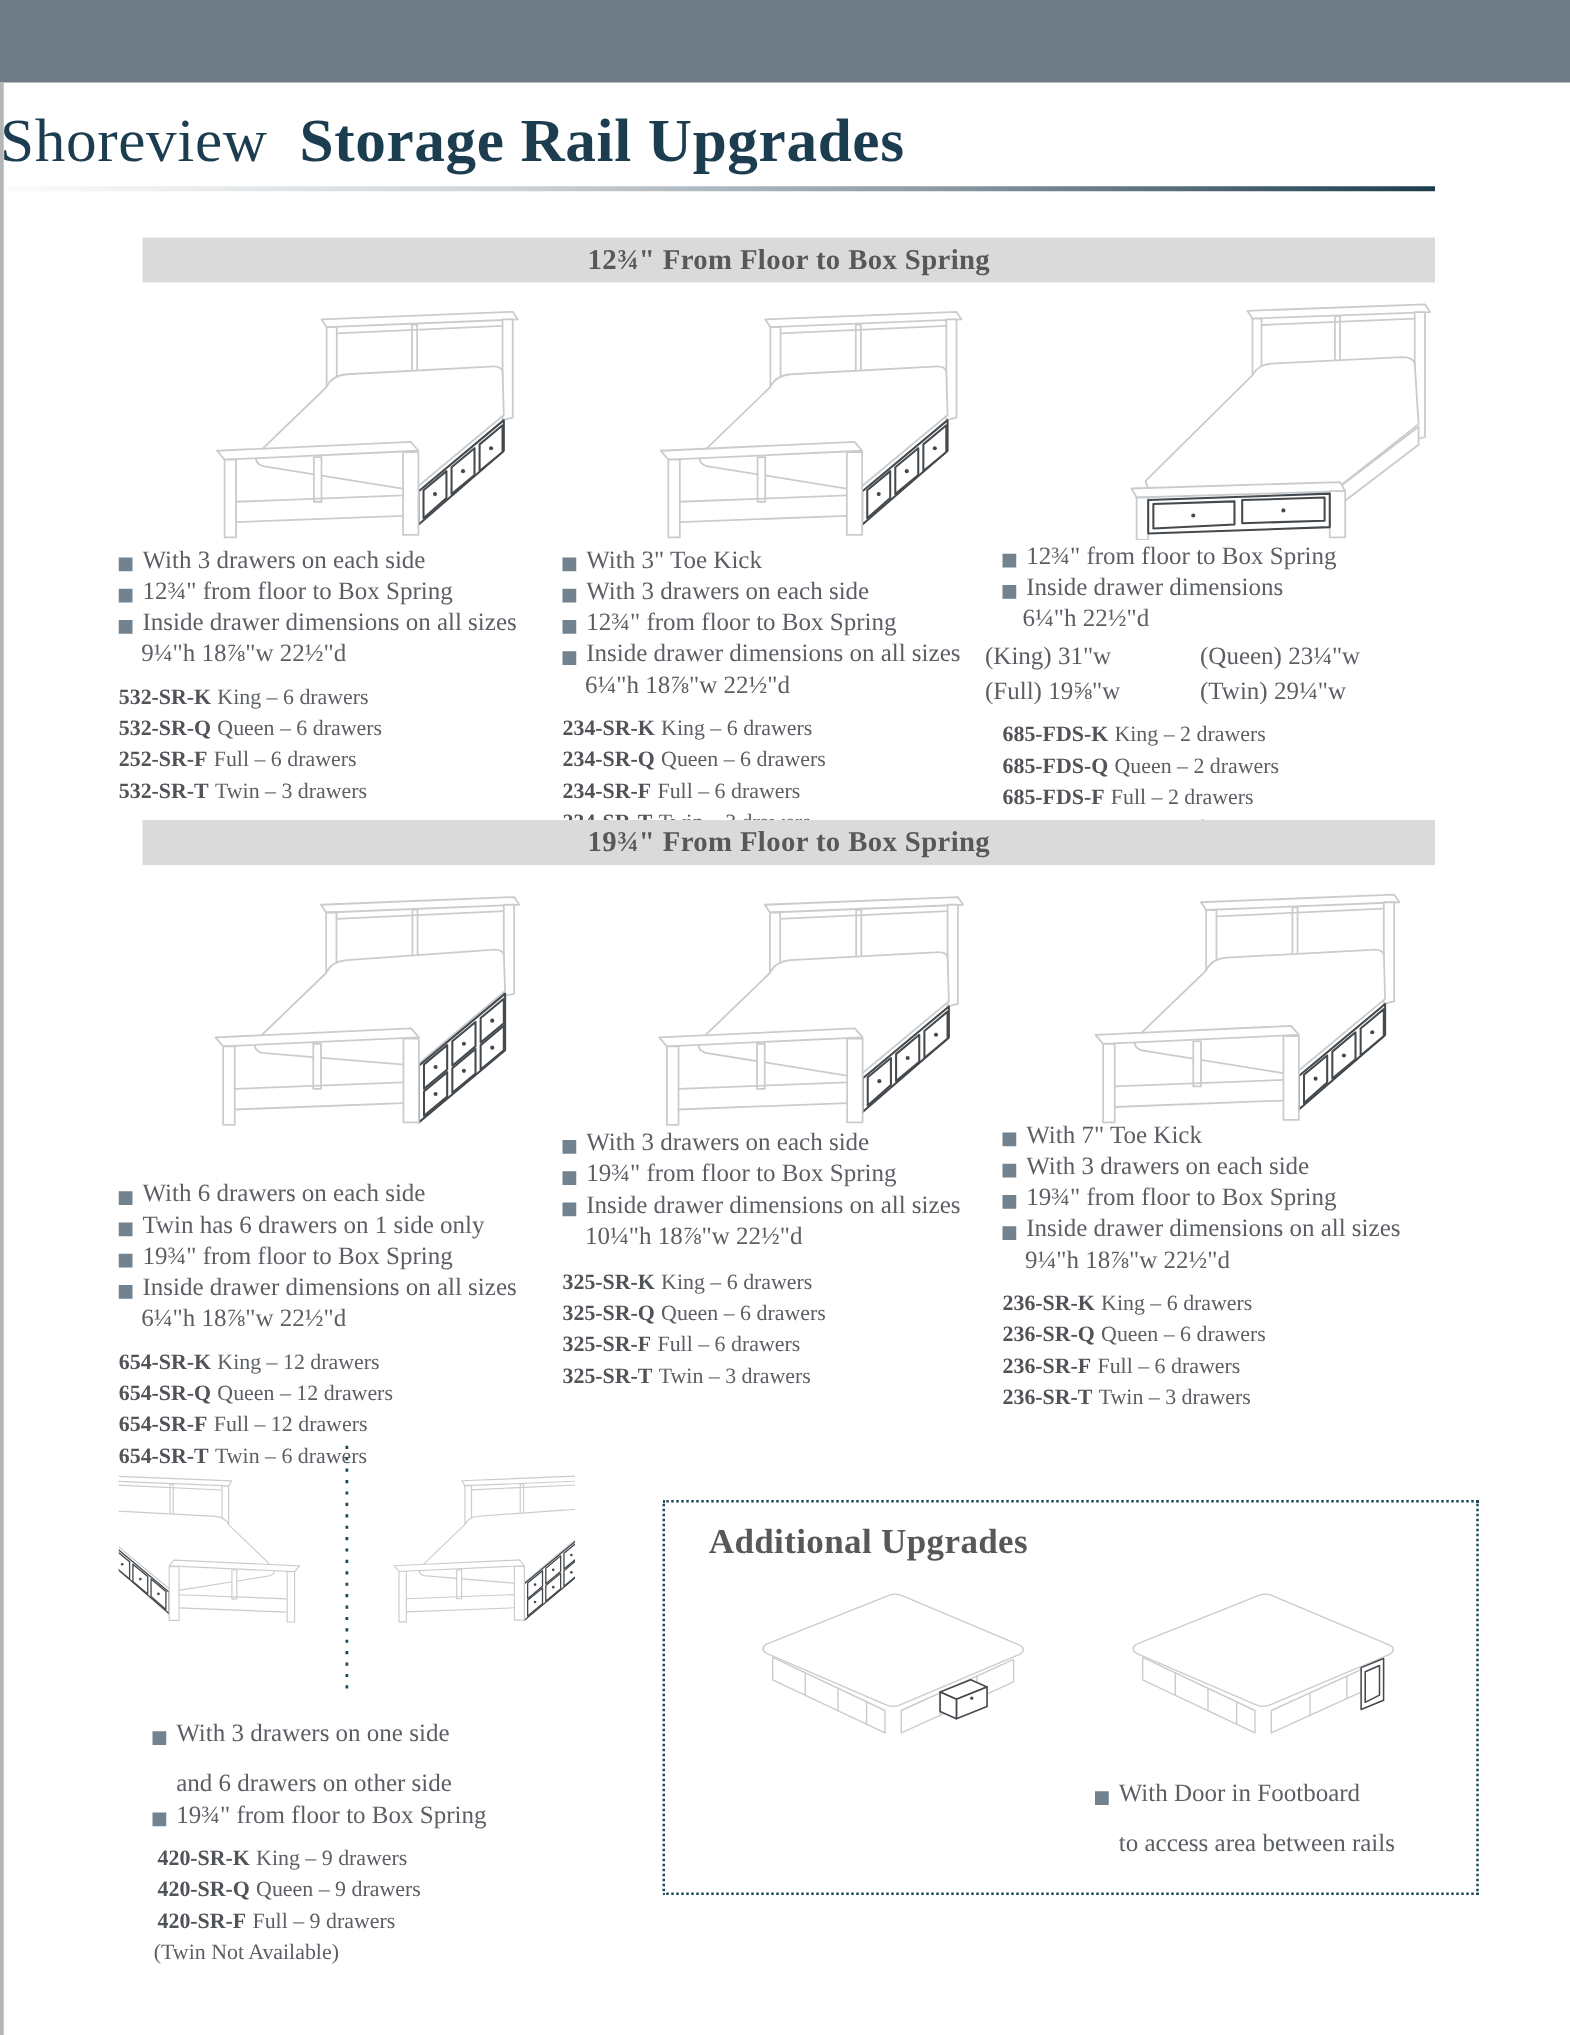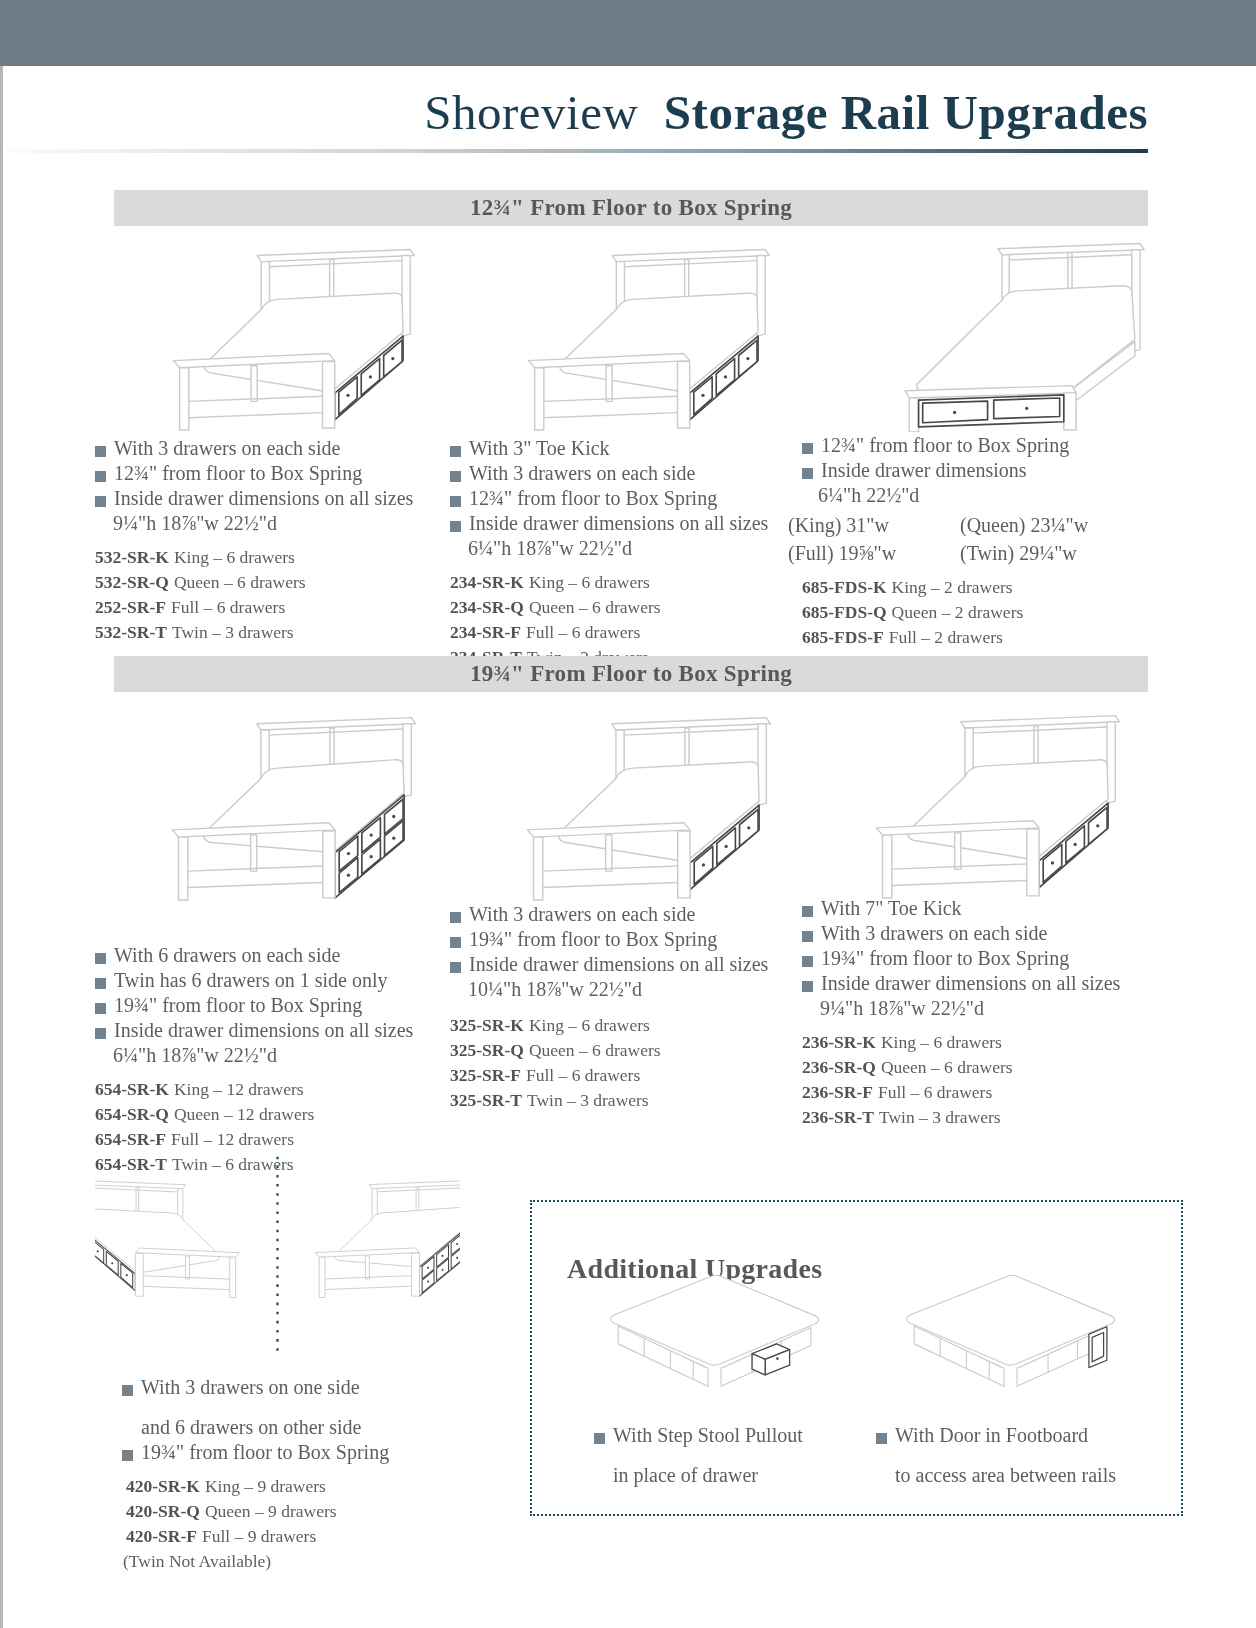--- a/index.html
+++ b/index.html
@@ -3,21 +3,21 @@
 <meta charset="utf-8">
 <style>
   html,body{margin:0;padding:0;background:#ffffff;}
   .page{
     position:relative;width:1256px;height:1628px;margin:0 auto;background:#ffffff;
     font-family:"Liberation Serif","DejaVu Serif",serif;overflow:hidden;
   }
   .banner{position:absolute;left:0;top:0;width:1256px;height:66px;background:#6f7b86;}
   .edge-strip{position:absolute;left:0;top:66px;width:3px;height:1562px;background:#b4b6b8;}
   .title{
-    position:absolute;top:88px;left:0;width:1148px;text-align:right;
+    position:absolute;top:88px;left:0;width:1148px;text-align:left;
     font-size:49px;color:#1c3d4f;letter-spacing:.5px;white-space:nowrap;line-height:1;
   }
   .title .light{font-weight:400;}
   .title .bold{font-weight:700;}
   .title-rule{
     position:absolute;left:6px;top:149px;width:1142px;height:4px;
     background:linear-gradient(to right,#fbfbfb 0%,#cdd3d7 35%,#8d9aa4 65%,#1c3d4f 100%);
   }
   .band{
     position:absolute;left:114px;width:1034px;height:36px;background:#d9dad9;
@@ -33,21 +33,21 @@
   .dims{margin:2px 0 8px 18px;line-height:22px;}
   .dims.no-ind{margin-left:0;}
   .dims-grid{display:grid;grid-template-columns:172px auto;margin:2px 0 6px -14px;row-gap:6px;line-height:22px;}
   .models{margin-top:12px;}
   .m-line{line-height:22px;font-size:17.5px;margin-bottom:3px;}
   .m-code{font-weight:700;color:#505357;margin-right:5px;}
   .note{font-size:17.5px;line-height:22px;margin-left:-3px;color:#5b5f64;}
   .combo-text{position:absolute;left:122px;top:1376px;width:360px;font-size:20px;color:#5b5f64;}
   .cont-line{margin-left:19px;line-height:22px;margin-bottom:3px;margin-top:18px;}
   .add-box{position:absolute;left:530px;top:1200px;width:653px;height:316px;border:2px dotted #1d4a5c;box-sizing:border-box;}
-  .add-heading{position:absolute;left:567px;top:1253px;font-size:28px;font-weight:700;color:#57585a;letter-spacing:.3px;}
+  .add-heading{position:absolute;left:567px;top:1218px;font-size:28px;font-weight:700;color:#57585a;letter-spacing:.3px;}
   .caption{position:absolute;width:300px;font-size:20px;color:#5b5f64;}
   .hidden-syms{position:absolute;width:0;height:0;overflow:hidden;}
 </style>
 </head>
 <body>
 
 <svg class="hidden-syms" aria-hidden="true">
   <defs>
     <symbol id="sym-bed-side3" viewBox="0 0 280 200">
       <g fill="#ffffff" stroke="#c9ccce" stroke-width="1.4" stroke-linejoin="round">
@@ -373,27 +373,20 @@
   </svg>
 
   <svg class="illus" style="left:888px;top:1246px;width:245px;height:168px" viewBox="0 0 300 150">
     <use href="#sym-platform"></use>
     <g fill="#ffffff" stroke="#44494e" stroke-width="1.5" stroke-linejoin="round">
       <path d="M246,80 L268,71 L268,112 L246,121 Z"></path>
       <path d="M250,84 L264,78 L264,107 L250,114 Z"></path>
     </g>
   </svg>
 
-  <div class="caption" style="left:594px;top:1424px">
-    <div class="b-line">
-        <span class="sq"></span>
-        <span>With Step Stool Pullout</span>
-      </div>
-    <div class="cont-line">in place of drawer</div>
-  </div>
 
   <div class="caption" style="left:876px;top:1424px">
     <div class="b-line">
         <span class="sq"></span>
         <span>With Door in Footboard</span>
       </div>
     <div class="cont-line">to access area between rails</div>
   </div>
 
 </div>

